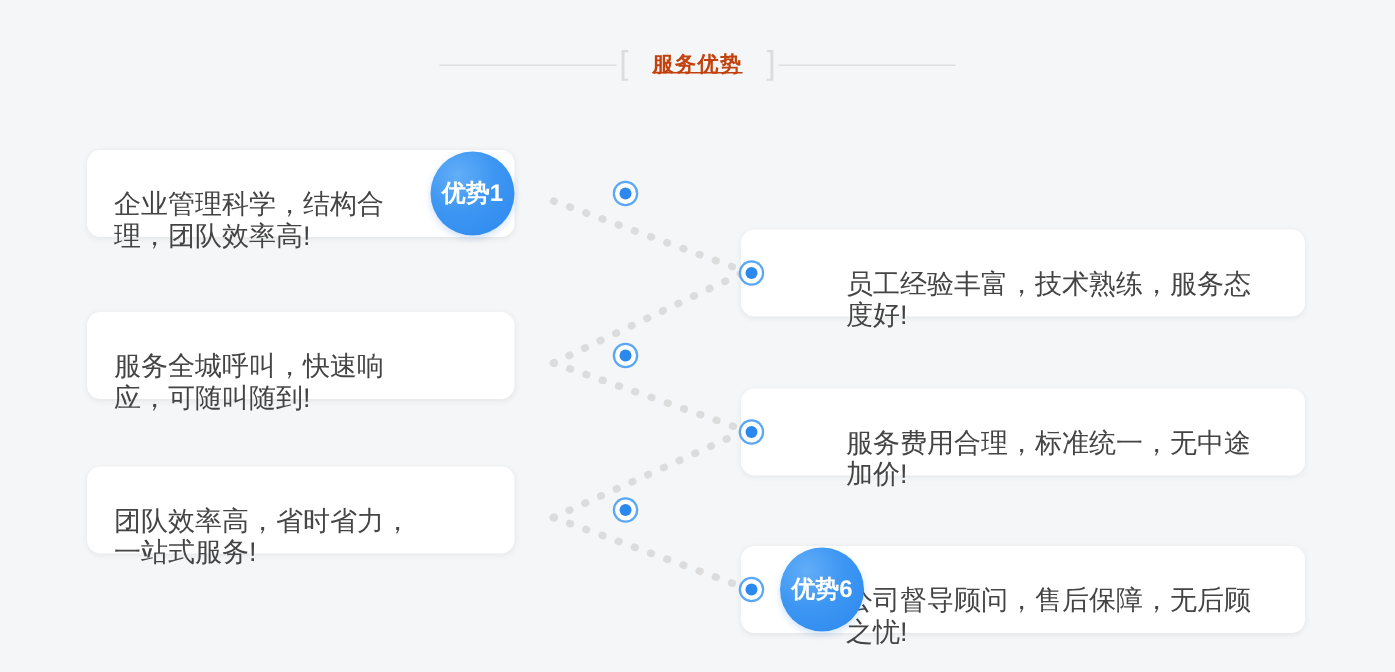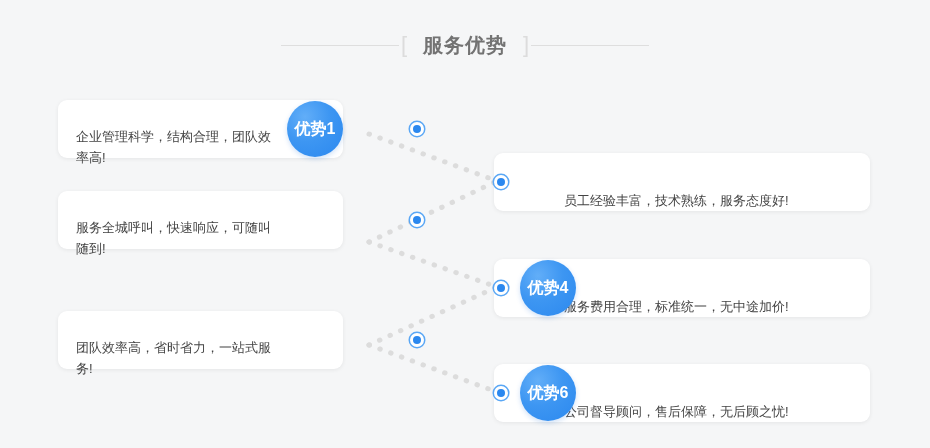--- a/index.html
+++ b/index.html
@@ -17,22 +17,22 @@
   }
   .title-line{
     width:118px;height:1px;background:#dedede;flex:0 0 auto;
   }
   .title-bracket{
     font-size:22px;color:#dcdcdc;line-height:1;
     margin:0 2px;font-weight:400;flex:0 0 auto;
     transform:translateY(-1px);
   }
   .title-text{
-    font-size:20px;font-weight:bold;color:#737373;
-    letter-spacing:1px;margin:0 14px;white-space:nowrap;flex:0 0 auto;
+    font-size:14px;font-weight:bold;color:#c2410c;
+    letter-spacing:1px;margin:0 14px;white-space:nowrap;flex:0 0 auto;text-decoration:underline;
   }
   
   .diagram{position:absolute;left:0;top:0;width:930px;height:448px;}
   .connectors{position:absolute;left:0;top:0;width:930px;height:448px;pointer-events:none;}
   
   .node{position:absolute;display:flex;align-items:center;}
   .node.left{left:58px;}
   .node.right{left:494px;}
 
   .card{
@@ -46,21 +46,21 @@
   .node.left .card{
     width:285px;
     padding:0 62px 0 18px;
     justify-content:flex-start;
   }
   .node.right .card{
     width:376px;
     padding:0 20px 0 70px;
   }
   .card-text{
-    font-size:13px;color:#444444;line-height:21px;
+    font-size:18px;color:#444444;line-height:21px;
     word-break:break-all;
     margin-top:36px;
   }
   .badge{
     position:absolute;
     width:56px;height:56px;border-radius:50%;
     background:radial-gradient(circle at 32% 28%, #62aef8 0%, #3d96f2 45%, #2b88ef 100%);
     box-shadow:0 2px 5px rgba(40,120,220,0.22);
     display:flex;align-items:center;justify-content:center;
     color:#ffffff;font-size:16px;font-weight:bold;letter-spacing:0px;
@@ -118,32 +118,31 @@
     <div class="marker"></div>
   </div>
 
   <div class="node right" style="top:153px">
     <div class="card">
       <span class="card-text">员工经验丰富，技术熟练，服务态度好!</span>
     </div>
     <div class="marker"></div>
   </div>
 
-  <div class="node left" style="top:191px">
+  <div class="node left" style="top:208px">
     <div class="card">
       <span class="card-text">服务全城呼叫，快速响应，可随叫随到!</span>
     </div>
     <div class="marker"></div>
   </div>
 
   <div class="node right" style="top:259px">
     <div class="card">
       <span class="card-text">服务费用合理，标准统一，无中途加价!</span>
     </div>
-    <div class="badge">优势4</div>
     <div class="marker"></div>
   </div>
 
   <div class="node left" style="top:311px">
     <div class="card">
       <span class="card-text">团队效率高，省时省力，一站式服务!</span>
     </div>
     <div class="marker"></div>
   </div>
 

